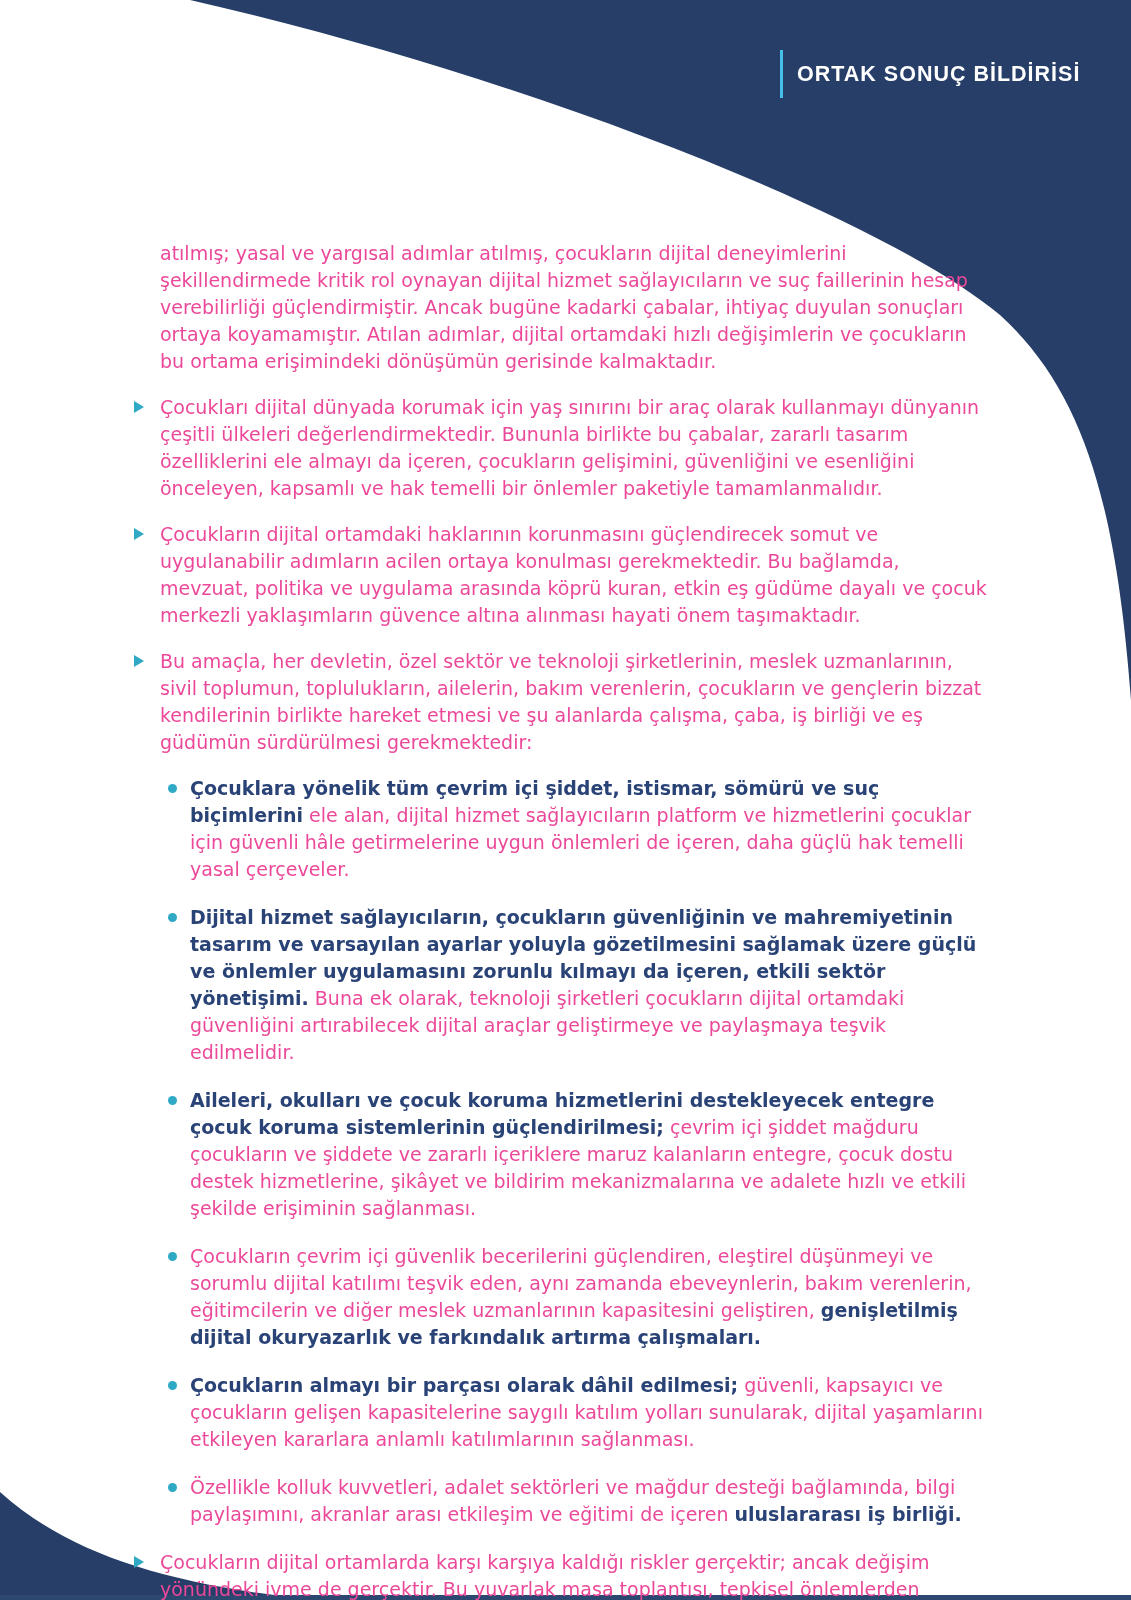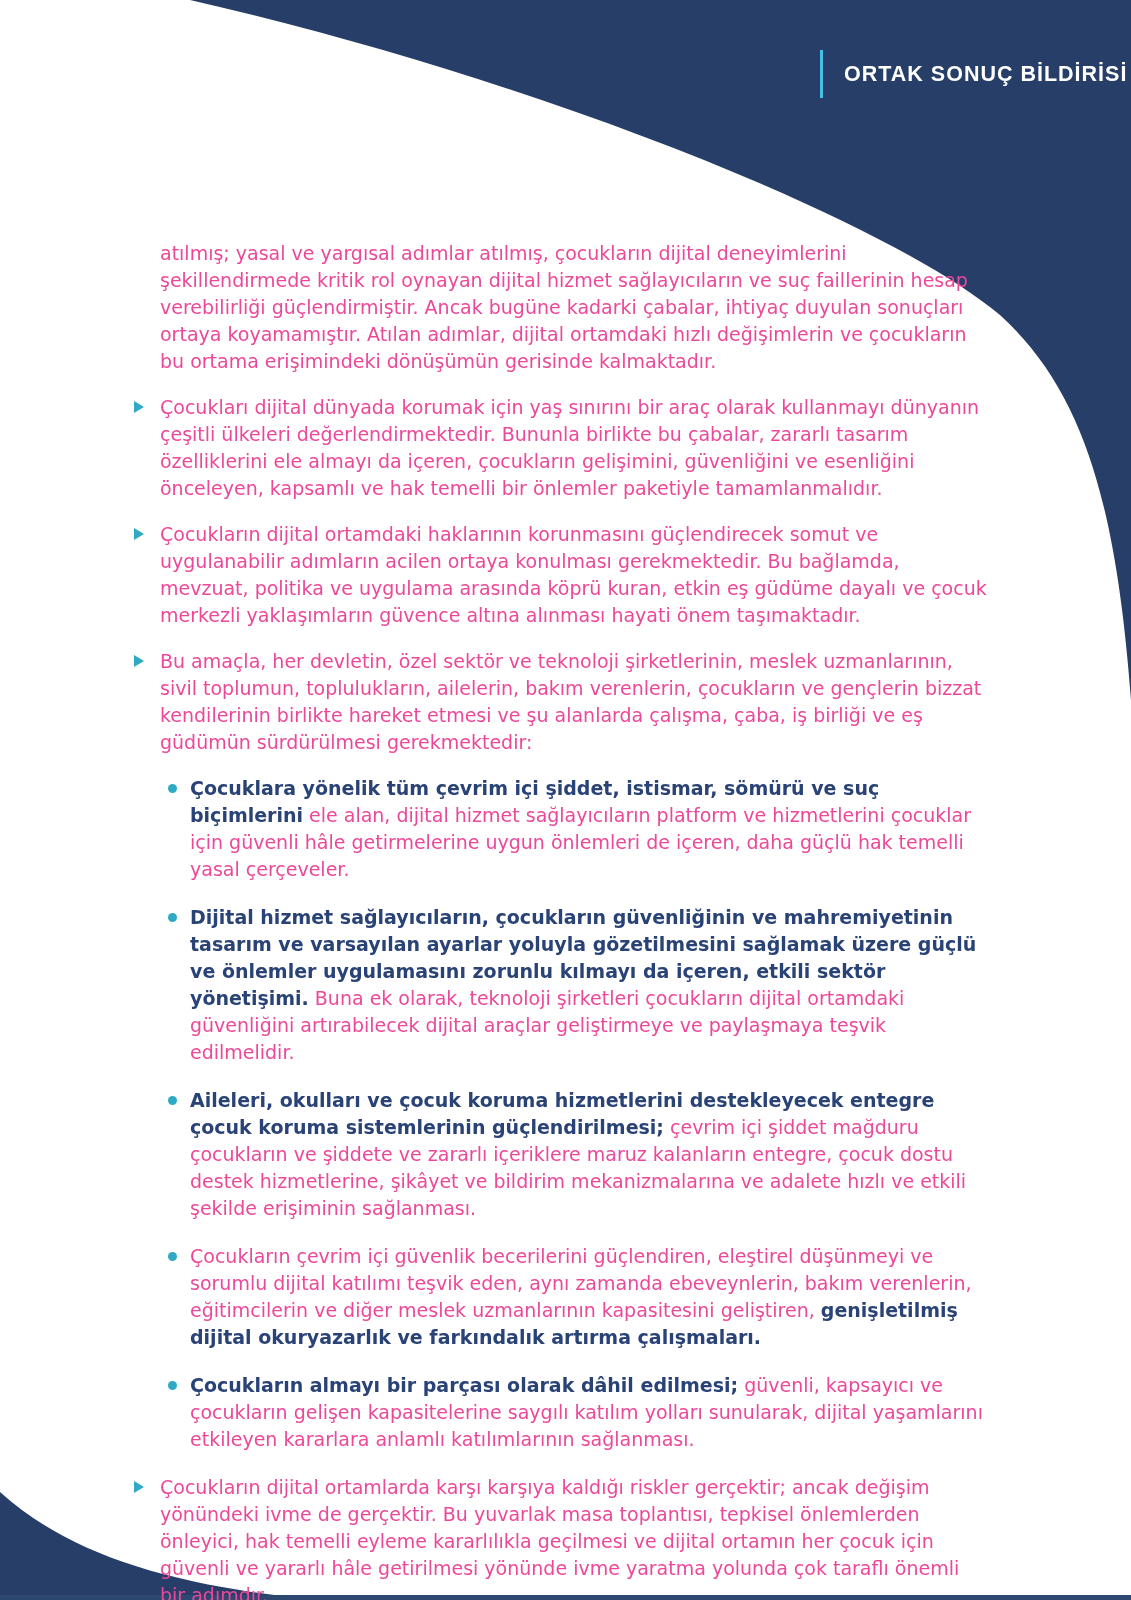--- a/index.html
+++ b/index.html
@@ -4,21 +4,21 @@
 <style>
   html,body{margin:0;padding:0;}
   body{
     width:1131px;height:1600px;position:relative;overflow:hidden;
     background:#ffffff;
     font-family:"DejaVu Sans","Liberation Sans",sans-serif;
   }
   .decor{position:absolute;top:0;left:0;width:1131px;height:1600px;pointer-events:none;}
   .header{
     position:absolute;top:50px;left:780px;
-    display:flex;align-items:center;gap:21px;z-index:3;margin-left:40px;
+    display:flex;align-items:center;gap:14px;z-index:3;
   }
   .accent-line{width:3px;height:48px;background:#45C0E8;}
   .header h1{
     margin:0;color:#ffffff;font-size:21.5px;font-weight:700;
     letter-spacing:1px;font-family:"Liberation Sans","DejaVu Sans",sans-serif;
   }
   .content{
     position:absolute;left:160px;top:240px;width:830px;z-index:2;
     color:#46588F;font-size:19px;line-height:27px;
   }
@@ -53,14 +53,15 @@
 <div class="content">
     <div class="section para"><span><span class="seg">atılmış; yasal ve yargısal adımlar atılmış, çocukların dijital deneyimlerini şekillendirmede kritik rol oynayan dijital hizmet sağlayıcıların ve suç faillerinin hesap verebilirliği güçlendirmiştir. Ancak bugüne kadarki çabalar, ihtiyaç duyulan sonuçları ortaya koyamamıştır. Atılan adımlar, dijital ortamdaki hızlı değişimlerin ve çocukların bu ortama erişimindeki dönüşümün gerisinde kalmaktadır.</span></span></div>
     <div class="section arrow"><span class="marker arrow"></span><span><span class="seg">Çocukları dijital dünyada korumak için yaş sınırını bir araç olarak kullanmayı dünyanın çeşitli ülkeleri değerlendirmektedir. Bununla birlikte bu çabalar, zararlı tasarım özelliklerini ele almayı da içeren, çocukların gelişimini, güvenliğini ve esenliğini önceleyen, kapsamlı ve hak temelli bir önlemler paketiyle tamamlanmalıdır.</span></span></div>
     <div class="section arrow"><span class="marker arrow"></span><span><span class="seg">Çocukların dijital ortamdaki haklarının korunmasını güçlendirecek somut ve uygulanabilir adımların acilen ortaya konulması gerekmektedir. Bu bağlamda, mevzuat, politika ve uygulama arasında köprü kuran, etkin eş güdüme dayalı ve çocuk merkezli yaklaşımların güvence altına alınması hayati önem taşımaktadır.</span></span></div>
     <div class="section arrow"><span class="marker arrow"></span><span><span class="seg">Bu amaçla, her devletin, özel sektör ve teknoloji şirketlerinin, meslek uzmanlarının, sivil toplumun, toplulukların, ailelerin, bakım verenlerin, çocukların ve gençlerin bizzat kendilerinin birlikte hareket etmesi ve şu alanlarda çalışma, çaba, iş birliği ve eş güdümün sürdürülmesi gerekmektedir:</span></span></div>
     <div class="section dot"><span class="marker dot"></span><span><span class="seg bold">Çocuklara yönelik tüm çevrim içi şiddet, istismar, sömürü ve suç biçimlerini</span><span class="seg"> ele alan, dijital hizmet sağlayıcıların platform ve hizmetlerini çocuklar için güvenli hâle getirmelerine uygun önlemleri de içeren, daha güçlü hak temelli yasal çerçeveler.</span></span></div>
     <div class="section dot"><span class="marker dot"></span><span><span class="seg bold">Dijital hizmet sağlayıcıların, çocukların güvenliğinin ve mahremiyetinin tasarım ve varsayılan ayarlar yoluyla gözetilmesini sağlamak üzere güçlü ve önlemler uygulamasını zorunlu kılmayı da içeren, etkili sektör yönetişimi.</span><span class="seg"> Buna ek olarak, teknoloji şirketleri çocukların dijital ortamdaki güvenliğini artırabilecek dijital araçlar geliştirmeye ve paylaşmaya teşvik edilmelidir.</span></span></div>
     <div class="section dot"><span class="marker dot"></span><span><span class="seg bold">Aileleri, okulları ve çocuk koruma hizmetlerini destekleyecek entegre çocuk koruma sistemlerinin güçlendirilmesi;</span><span class="seg"> çevrim içi şiddet mağduru çocukların ve şiddete ve zararlı içeriklere maruz kalanların entegre, çocuk dostu destek hizmetlerine, şikâyet ve bildirim mekanizmalarına ve adalete hızlı ve etkili şekilde erişiminin sağlanması.</span></span></div>
     <div class="section dot"><span class="marker dot"></span><span><span class="seg">Çocukların çevrim içi güvenlik becerilerini güçlendiren, eleştirel düşünmeyi ve sorumlu dijital katılımı teşvik eden, aynı zamanda ebeveynlerin, bakım verenlerin, eğitimcilerin ve diğer meslek uzmanlarının kapasitesini geliştiren, </span><span class="seg bold">genişletilmiş dijital okuryazarlık ve farkındalık artırma çalışmaları.</span></span></div>
     <div class="section dot"><span class="marker dot"></span><span><span class="seg bold">Çocukların almayı bir parçası olarak dâhil edilmesi;</span><span class="seg"> güvenli, kapsayıcı ve çocukların gelişen kapasitelerine saygılı katılım yolları sunularak, dijital yaşamlarını etkileyen kararlara anlamlı katılımlarının sağlanması.</span></span></div>
+    <div class="section dot"><span class="marker dot"></span><span><span class="seg">Özellikle kolluk kuvvetleri, adalet sektörleri ve mağdur desteği bağlamında, bilgi paylaşımını, akranlar arası etkileşim ve eğitimi de içeren </span><span class="seg bold">uluslararası iş birliği.</span></span></div>
     <div class="section arrow"><span class="marker arrow"></span><span><span class="seg">Çocukların dijital ortamlarda karşı karşıya kaldığı riskler gerçektir; ancak değişim yönündeki ivme de gerçektir. Bu yuvarlak masa toplantısı, tepkisel önlemlerden önleyici, hak temelli eyleme kararlılıkla geçilmesi ve dijital ortamın her çocuk için güvenli ve yararlı hâle getirilmesi yönünde ivme yaratma yolunda çok taraflı önemli bir adımdır.</span></span></div>
   </div>
 
 </body></html>

